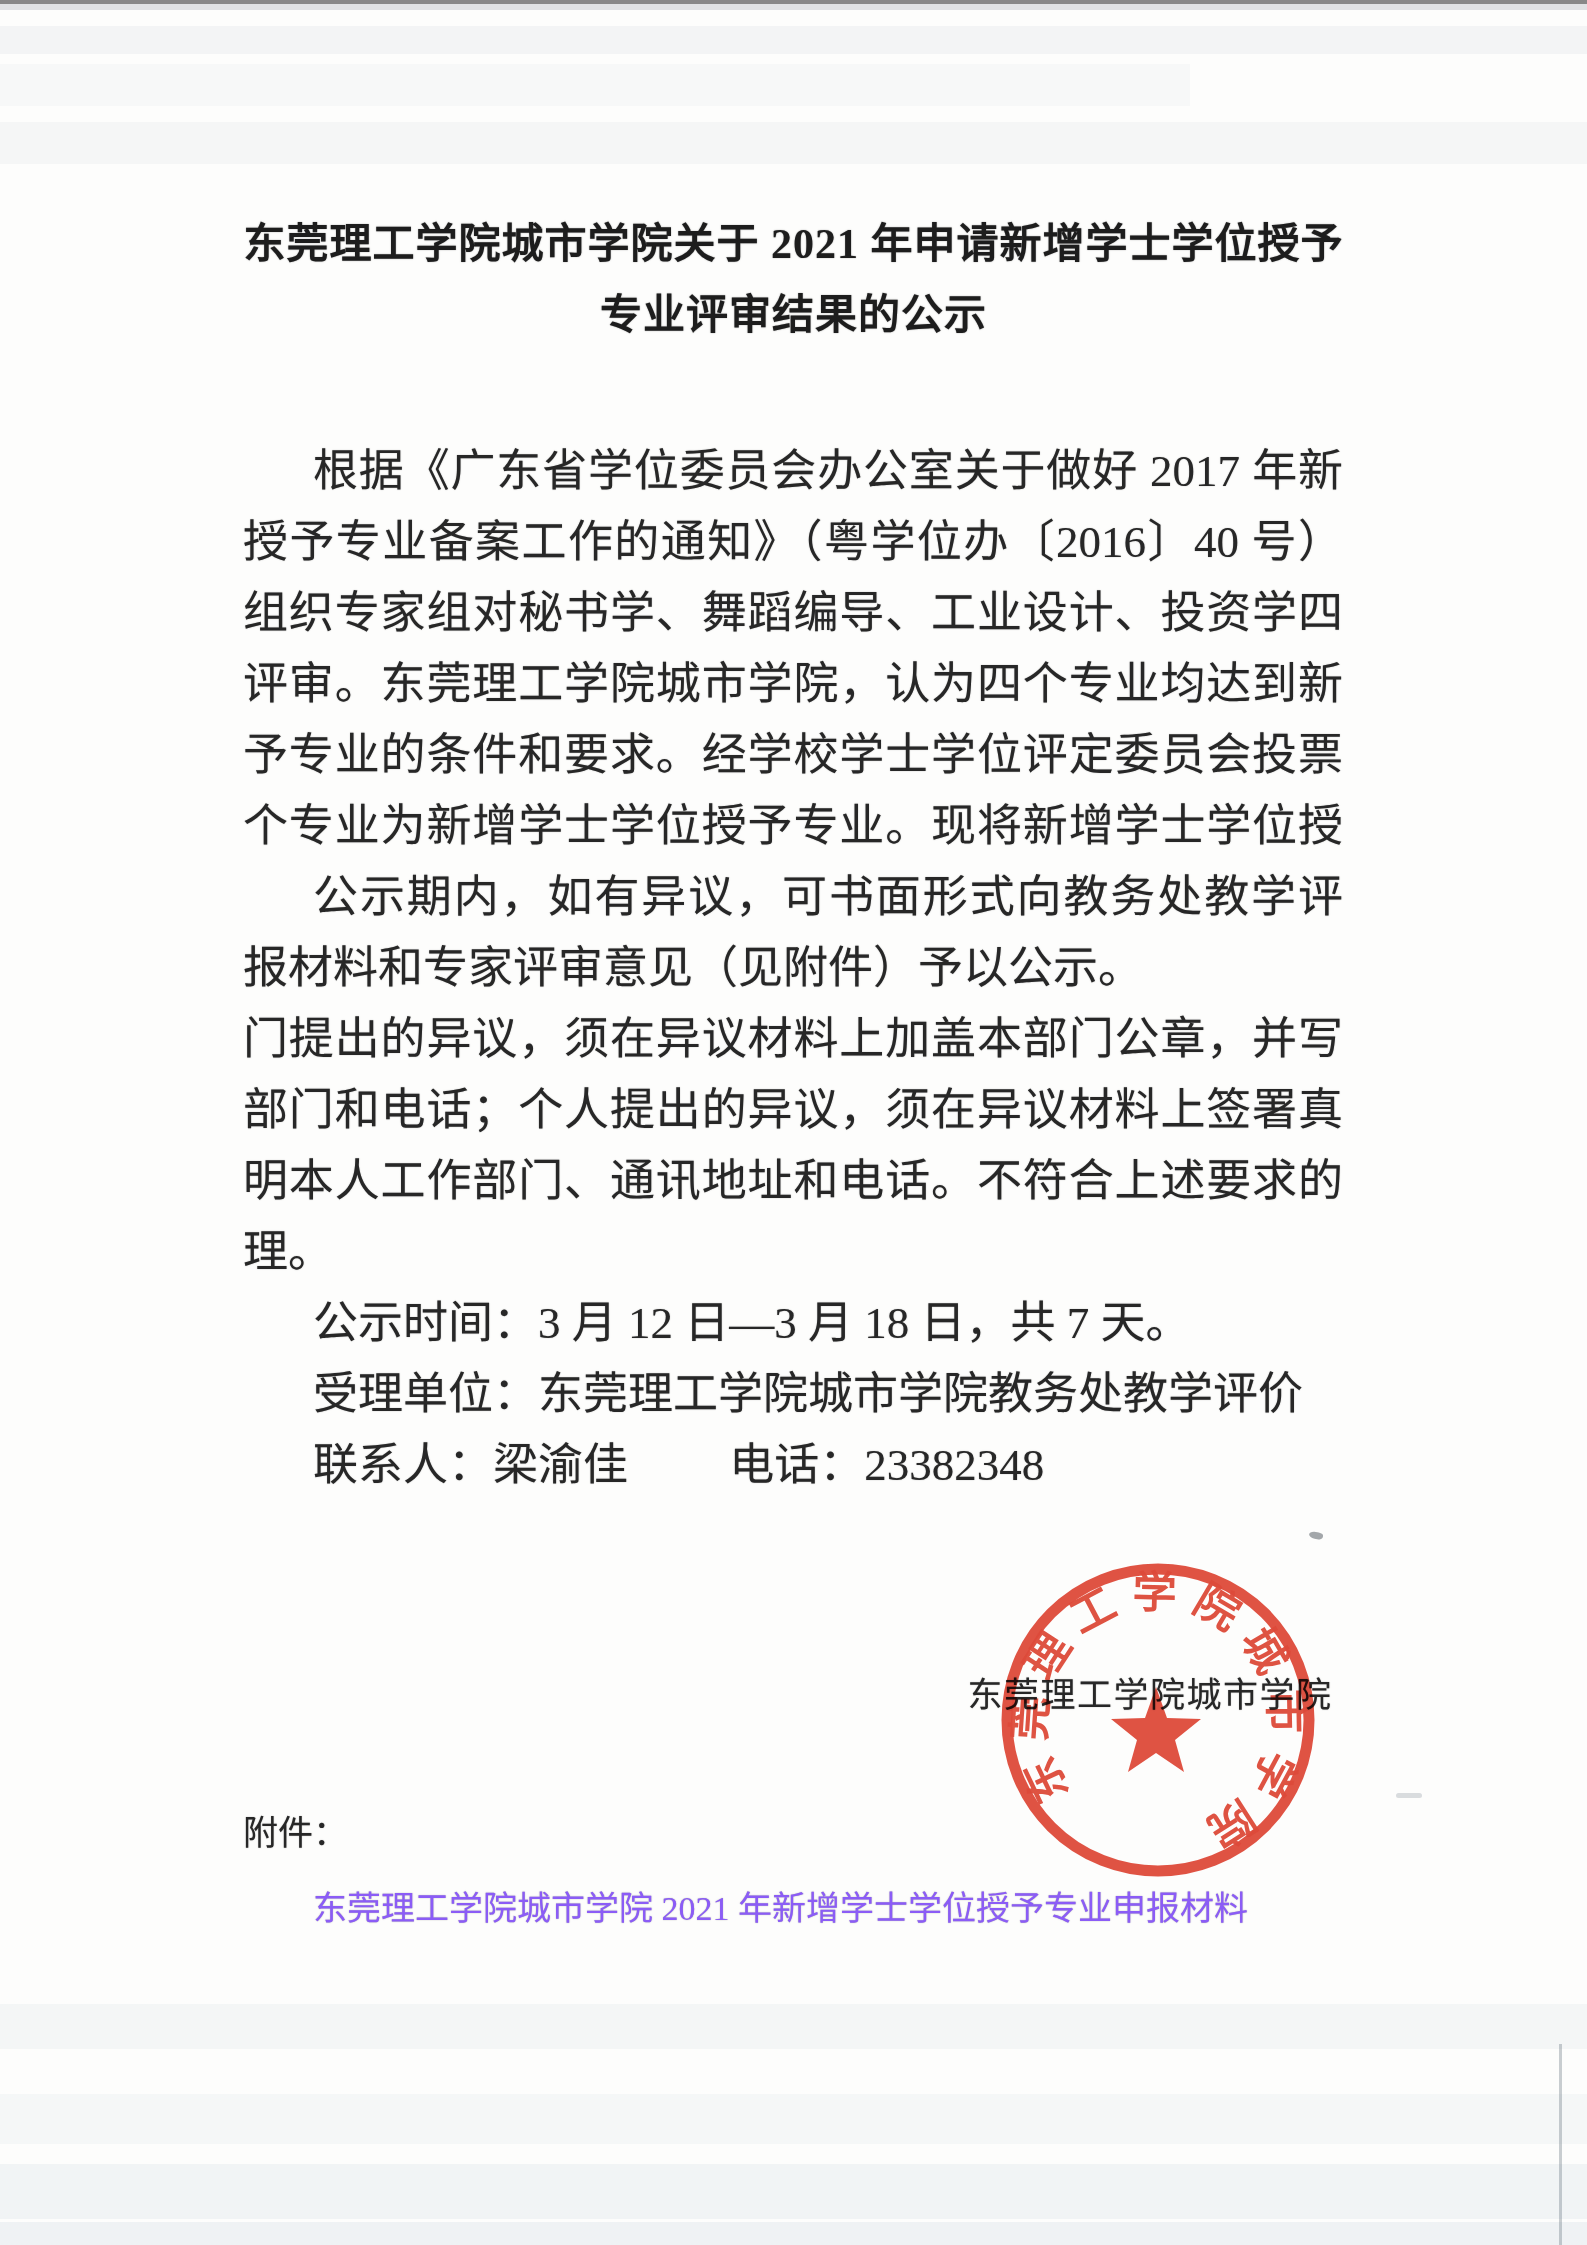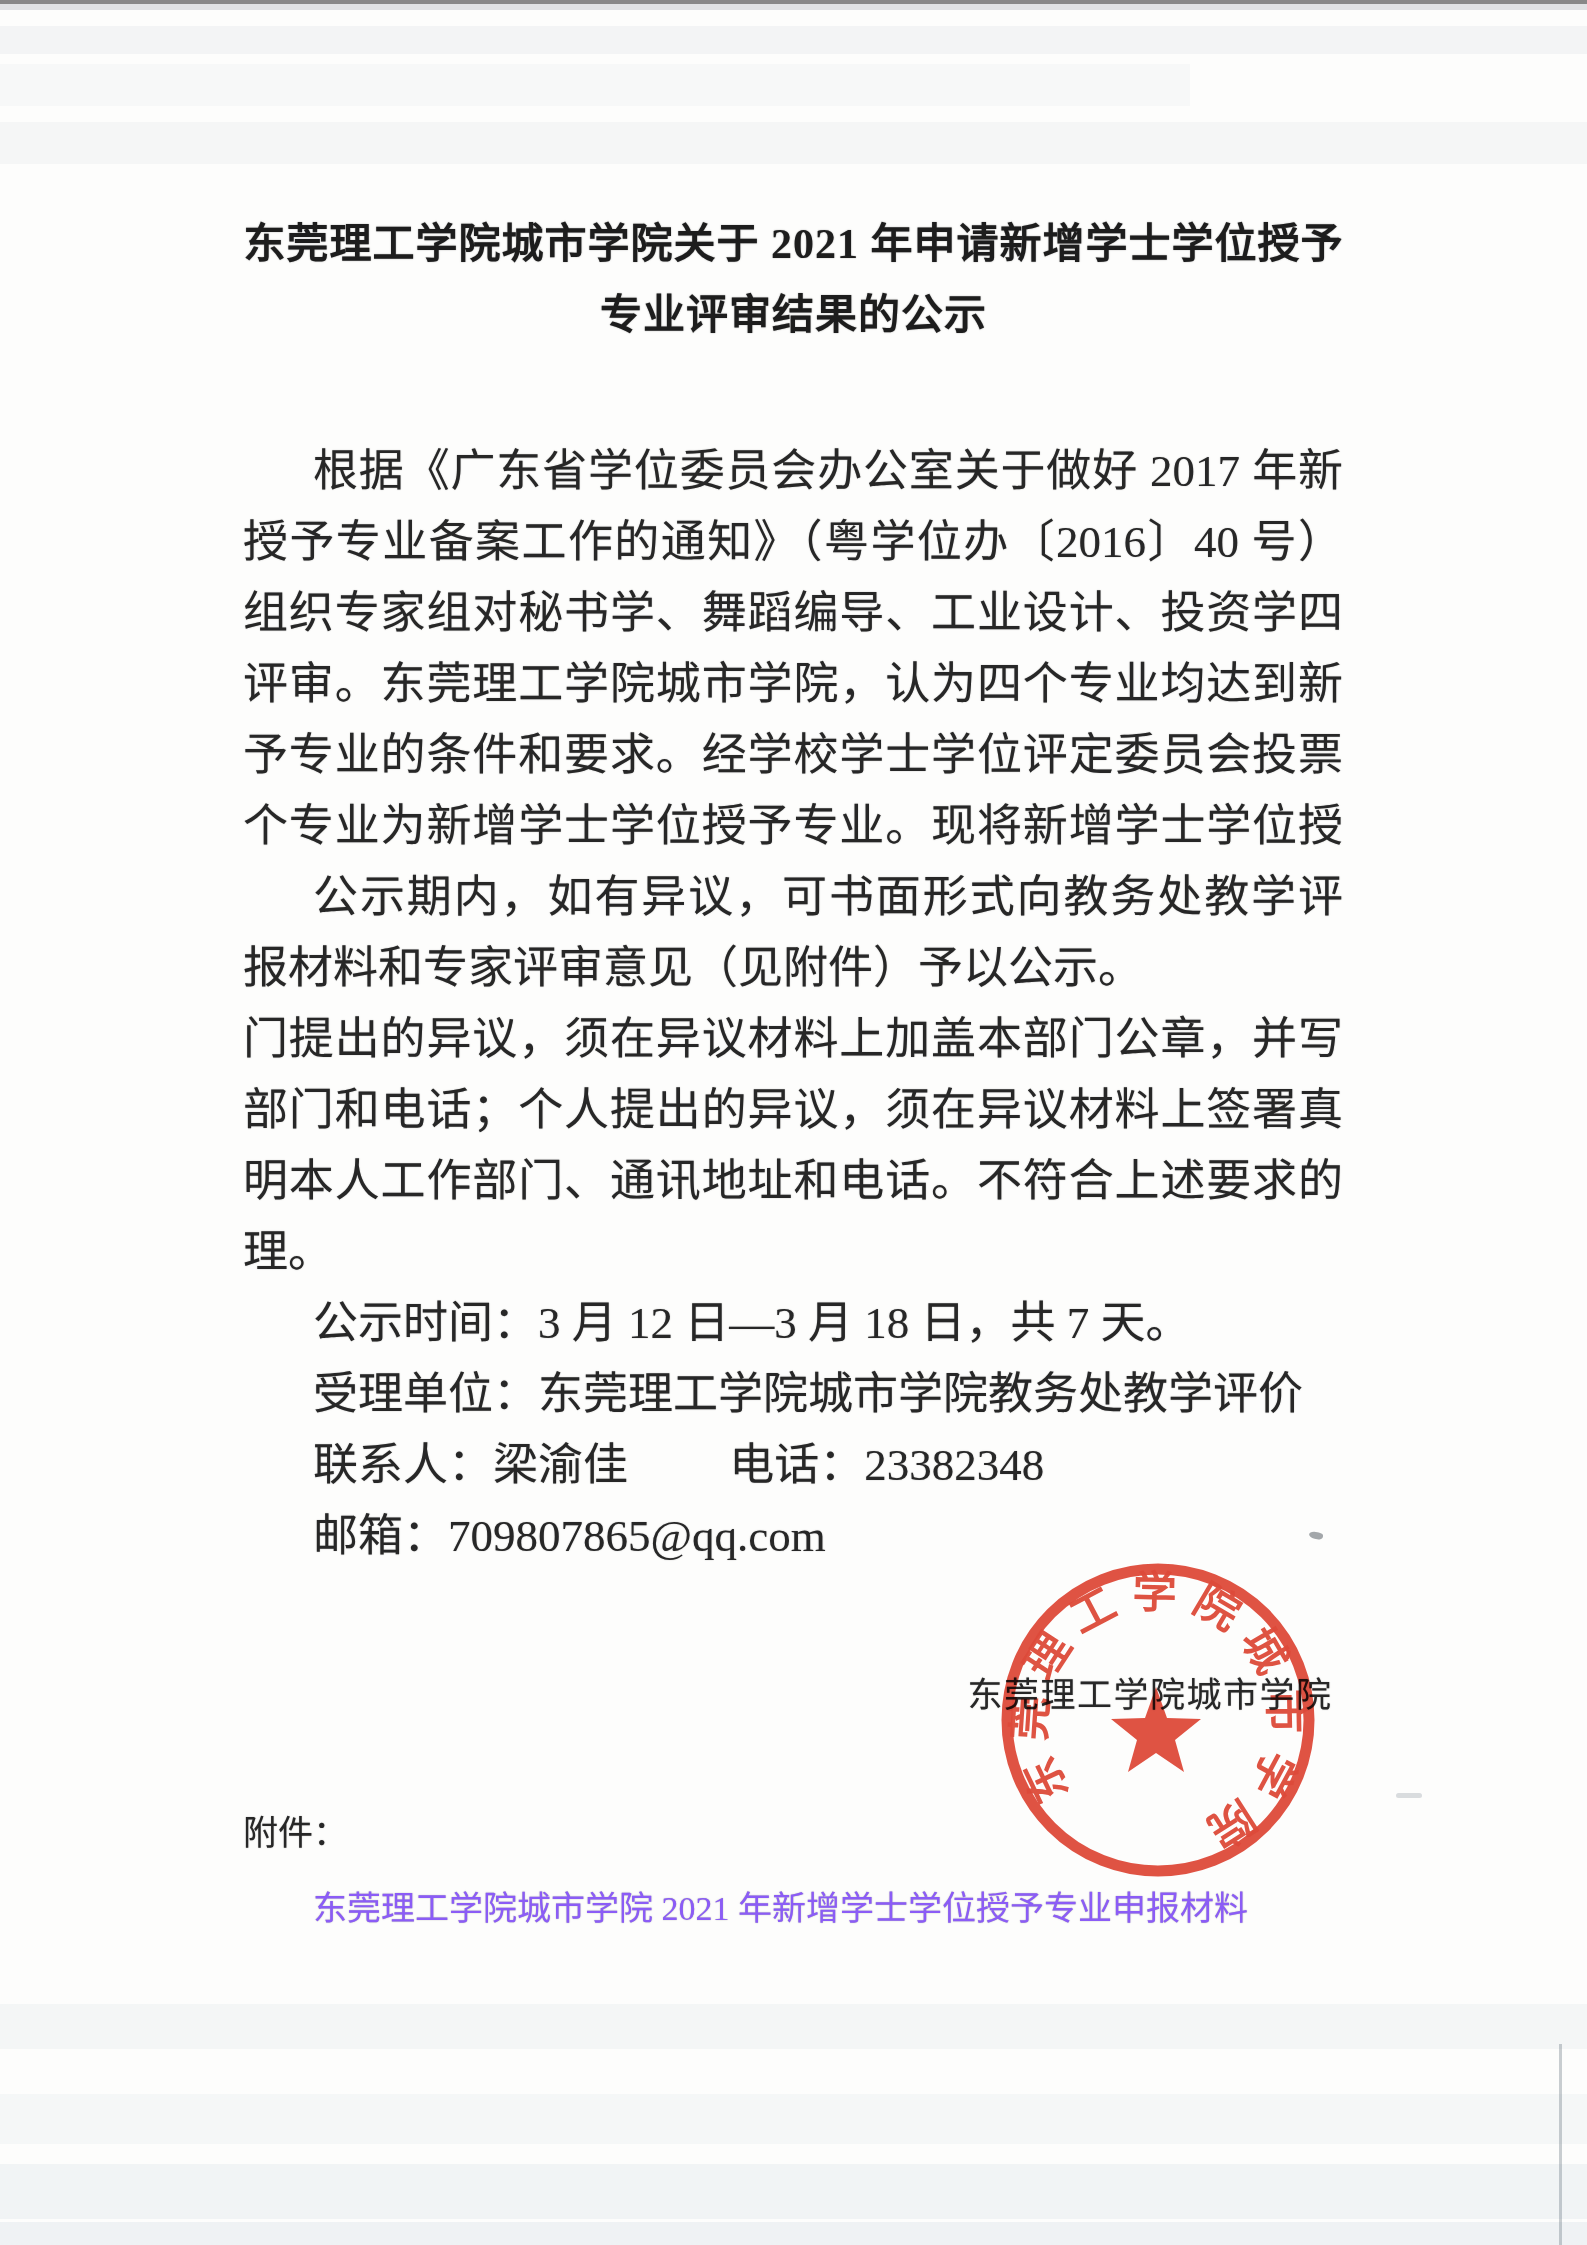--- a/index.html
+++ b/index.html
@@ -94,21 +94,20 @@
       <div class="line j">个专业为新增学士学位授予专业。现将新增学士学位授予专业相关申</div>
       <div class="line j indent">公示期内，如有异议，可书面形式向教务处教学评价科提出。部</div>
       <div class="line">报材料和专家评审意见（见附件）予以公示。</div>
       <div class="line j">门提出的异议，须在异议材料上加盖本部门公章，并写明联系人工作</div>
       <div class="line j">部门和电话；个人提出的异议，须在异议材料上签署真实姓名，并写</div>
       <div class="line j">明本人工作部门、通讯地址和电话。不符合上述要求的异议，不予受</div>
       <div class="line">理。</div>
       <div class="line indent">公示时间：3 月 12 日—3 月 18 日，共 7 天。</div>
       <div class="line indent">受理单位：东莞理工学院城市学院教务处教学评价科</div>
       <div class="line indent">联系人：梁渝佳　　 电话：23382348</div>
-      <div class="line indent">邮箱：709807865@qq.com</div>
     </div>
 
   <div class="sig name">东莞理工学院城市学院</div>
 
   <div class="attach-label">附件：</div>
   <div class="attach-item">东莞理工学院城市学院 2021 年新增学士学位授予专业申报材料</div>
 
   <svg class="stamp" viewBox="975 1535 370 370" width="370" height="370">
     <defs>
       <path id="sealArc" d="M 1093.7,1807.7 A 112,112 0 1 1 1222.3,1807.7" fill="none"></path>

